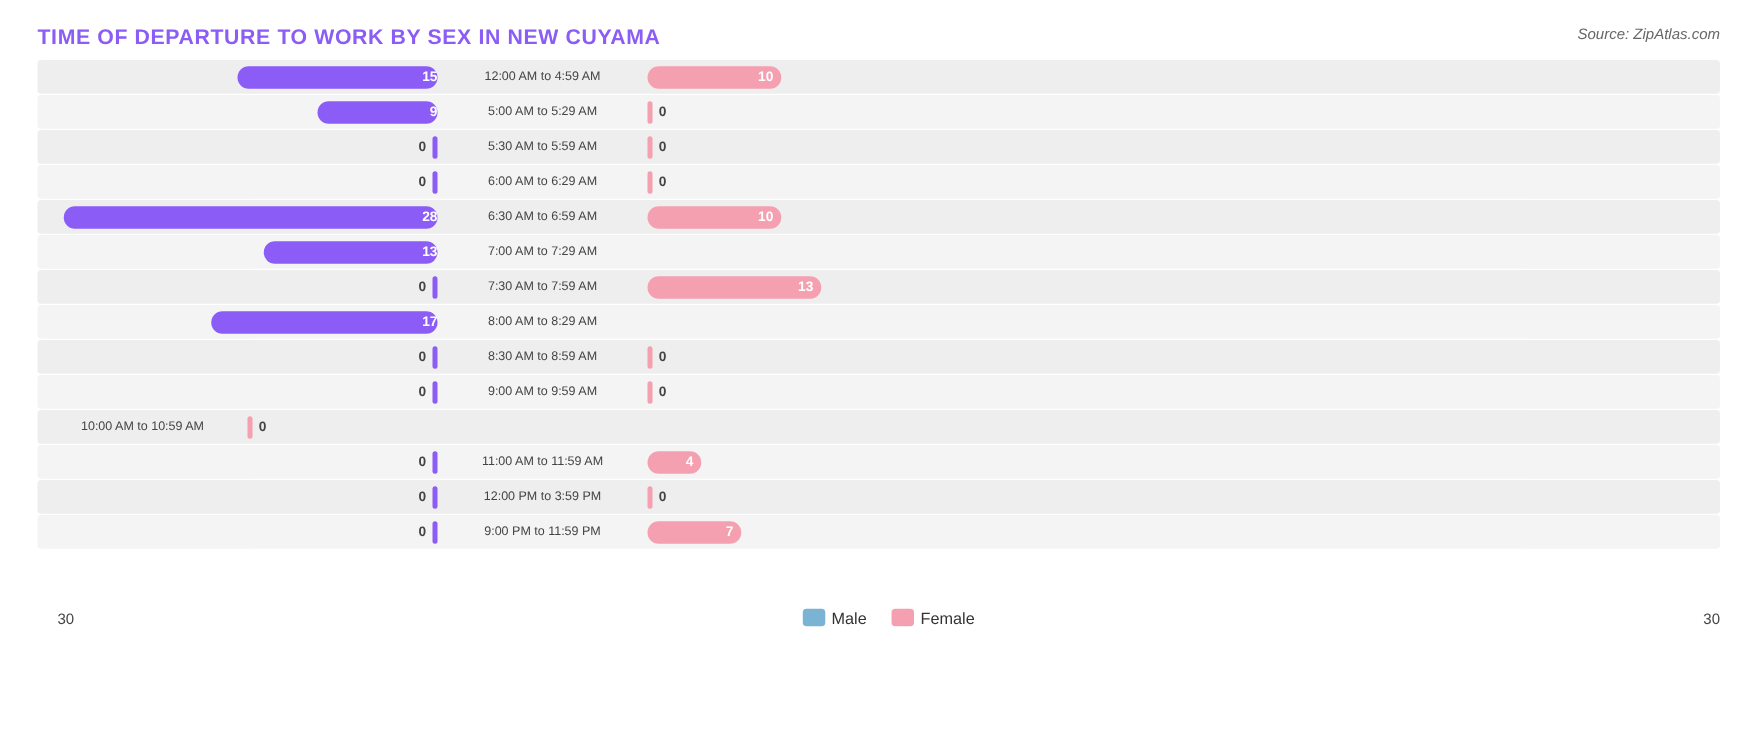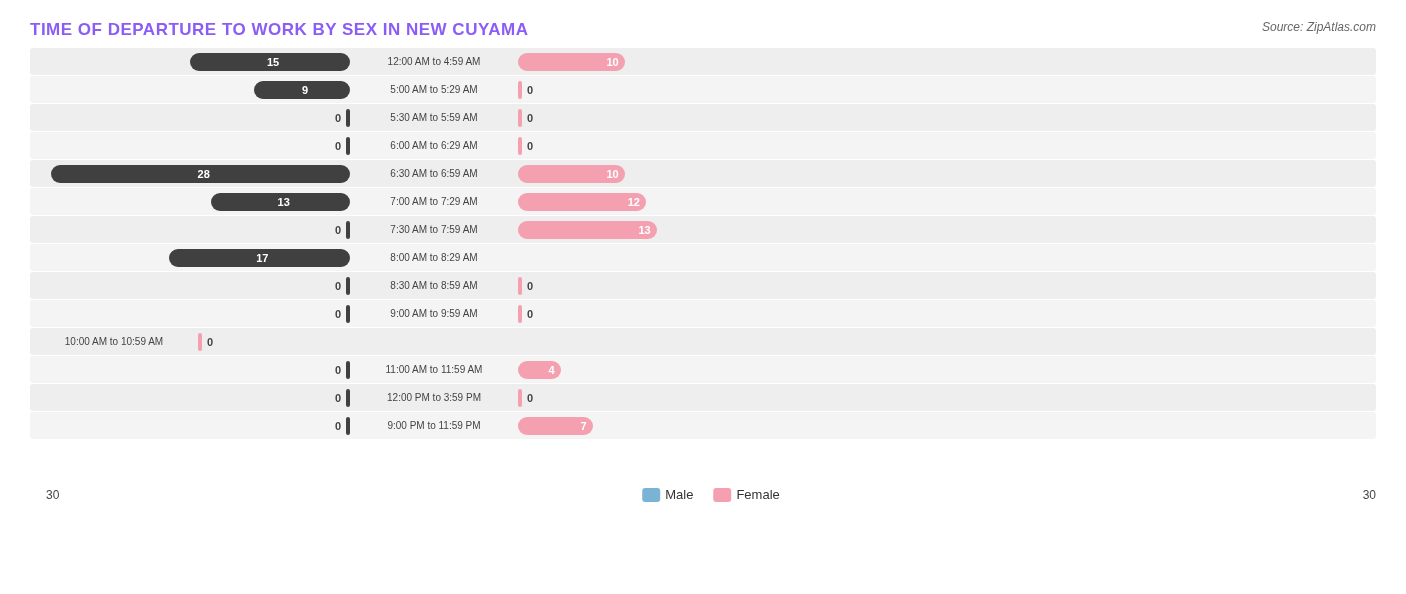--- a/index.html
+++ b/index.html
@@ -75,22 +75,22 @@
     }
     .bar {
       height: 18px;
       border-radius: 9px;
       display: flex;
       align-items: center;
       min-width: 4px;
       position: relative;
     }
     .male-bar {
-      background: #404040;
-      justify-content: center;
+      background: #8b5cf6;
+      justify-content: flex-end;
     }
     .female-bar {
       background: #f4a0b0;
       justify-content: flex-end;
     }
     .bar-value {
       font-size: 11px;
       font-weight: bold;
       color: #333;
       white-space: nowrap;
@@ -134,21 +134,21 @@
       left: 50%;
       transform: translateX(-50%);
       display: flex;
       gap: 20px;
       align-items: center;
       font-size: 13px;
       color: #333;
     }
     .legend-item {
       display: flex;
-      align-items: flex-end;
+      align-items: flex-start;
       gap: 5px;
     }
     .legend-box {
       width: 18px;
       height: 14px;
       border-radius: 3px;
     }
     .legend-male { background: #7ab3d4; }
     .legend-female { background: #f4a0b0; }
 
@@ -241,26 +241,20 @@
     </div>
   </div>
         <div class="bar-row">
     <div class="male-bar-wrap">
 
       <div class="bar male-bar" style="width:138.66666666666669px;">
         <span class="male-val-inside bar-value">13</span>
       </div>
     </div>
     <div class="label-cell">7:00 AM to 7:29 AM</div>
-    <div class="female-bar-wrap">
-      <div class="bar female-bar" style="width:128px;">
-        <span class="female-val-inside bar-value">12</span>
-      </div>
-
-    </div>
   </div>
         <div class="bar-row">
     <div class="male-bar-wrap">
       <span class="male-val-outside bar-value">0</span>
       <div class="bar male-bar" style="width:0px;">
         
       </div>
     </div>
     <div class="label-cell">7:30 AM to 7:59 AM</div>
     <div class="female-bar-wrap">

